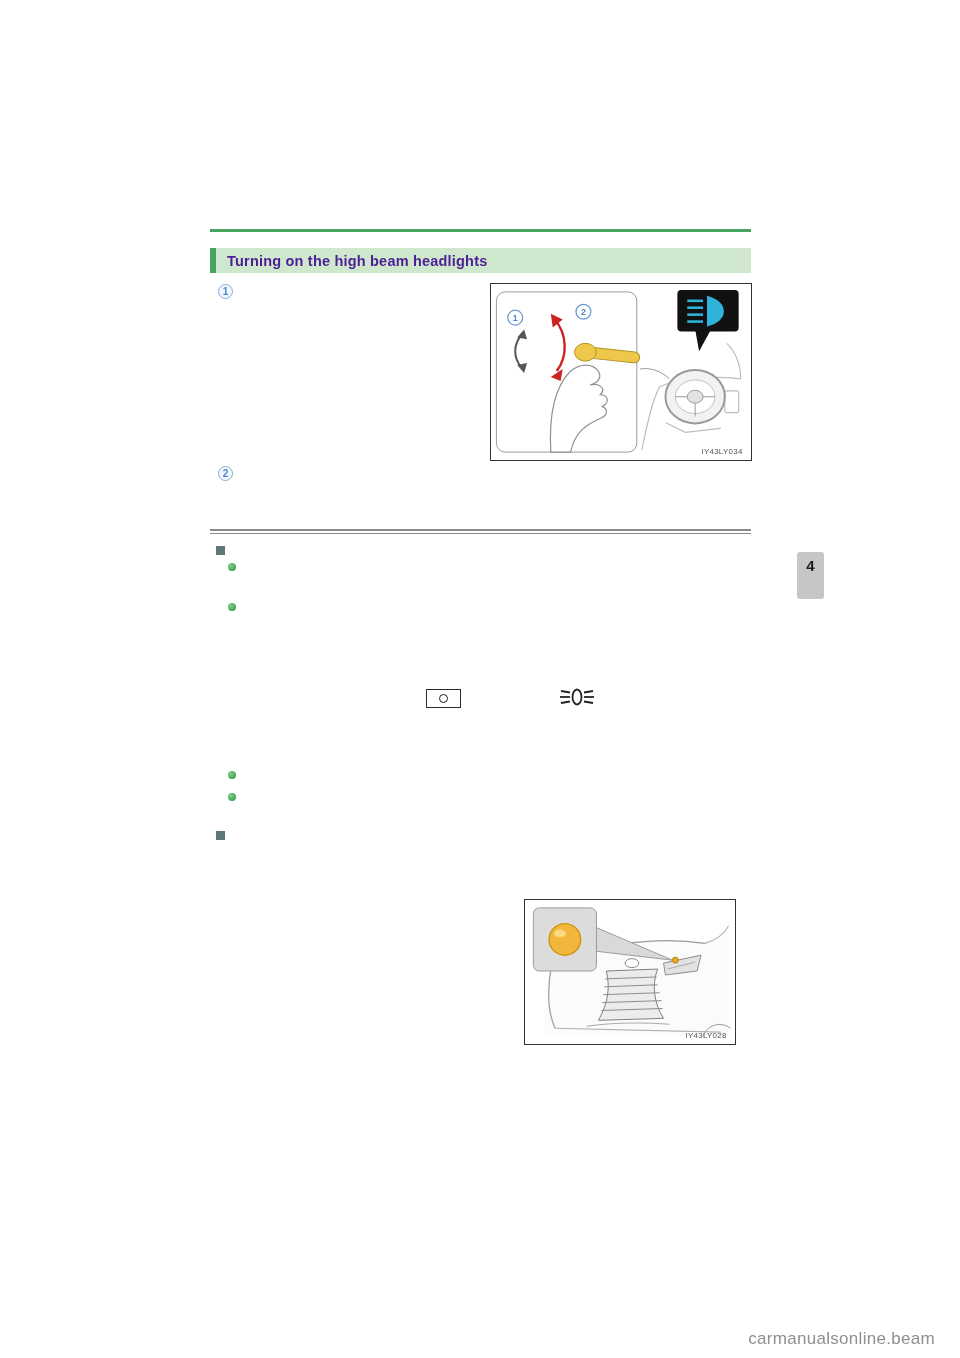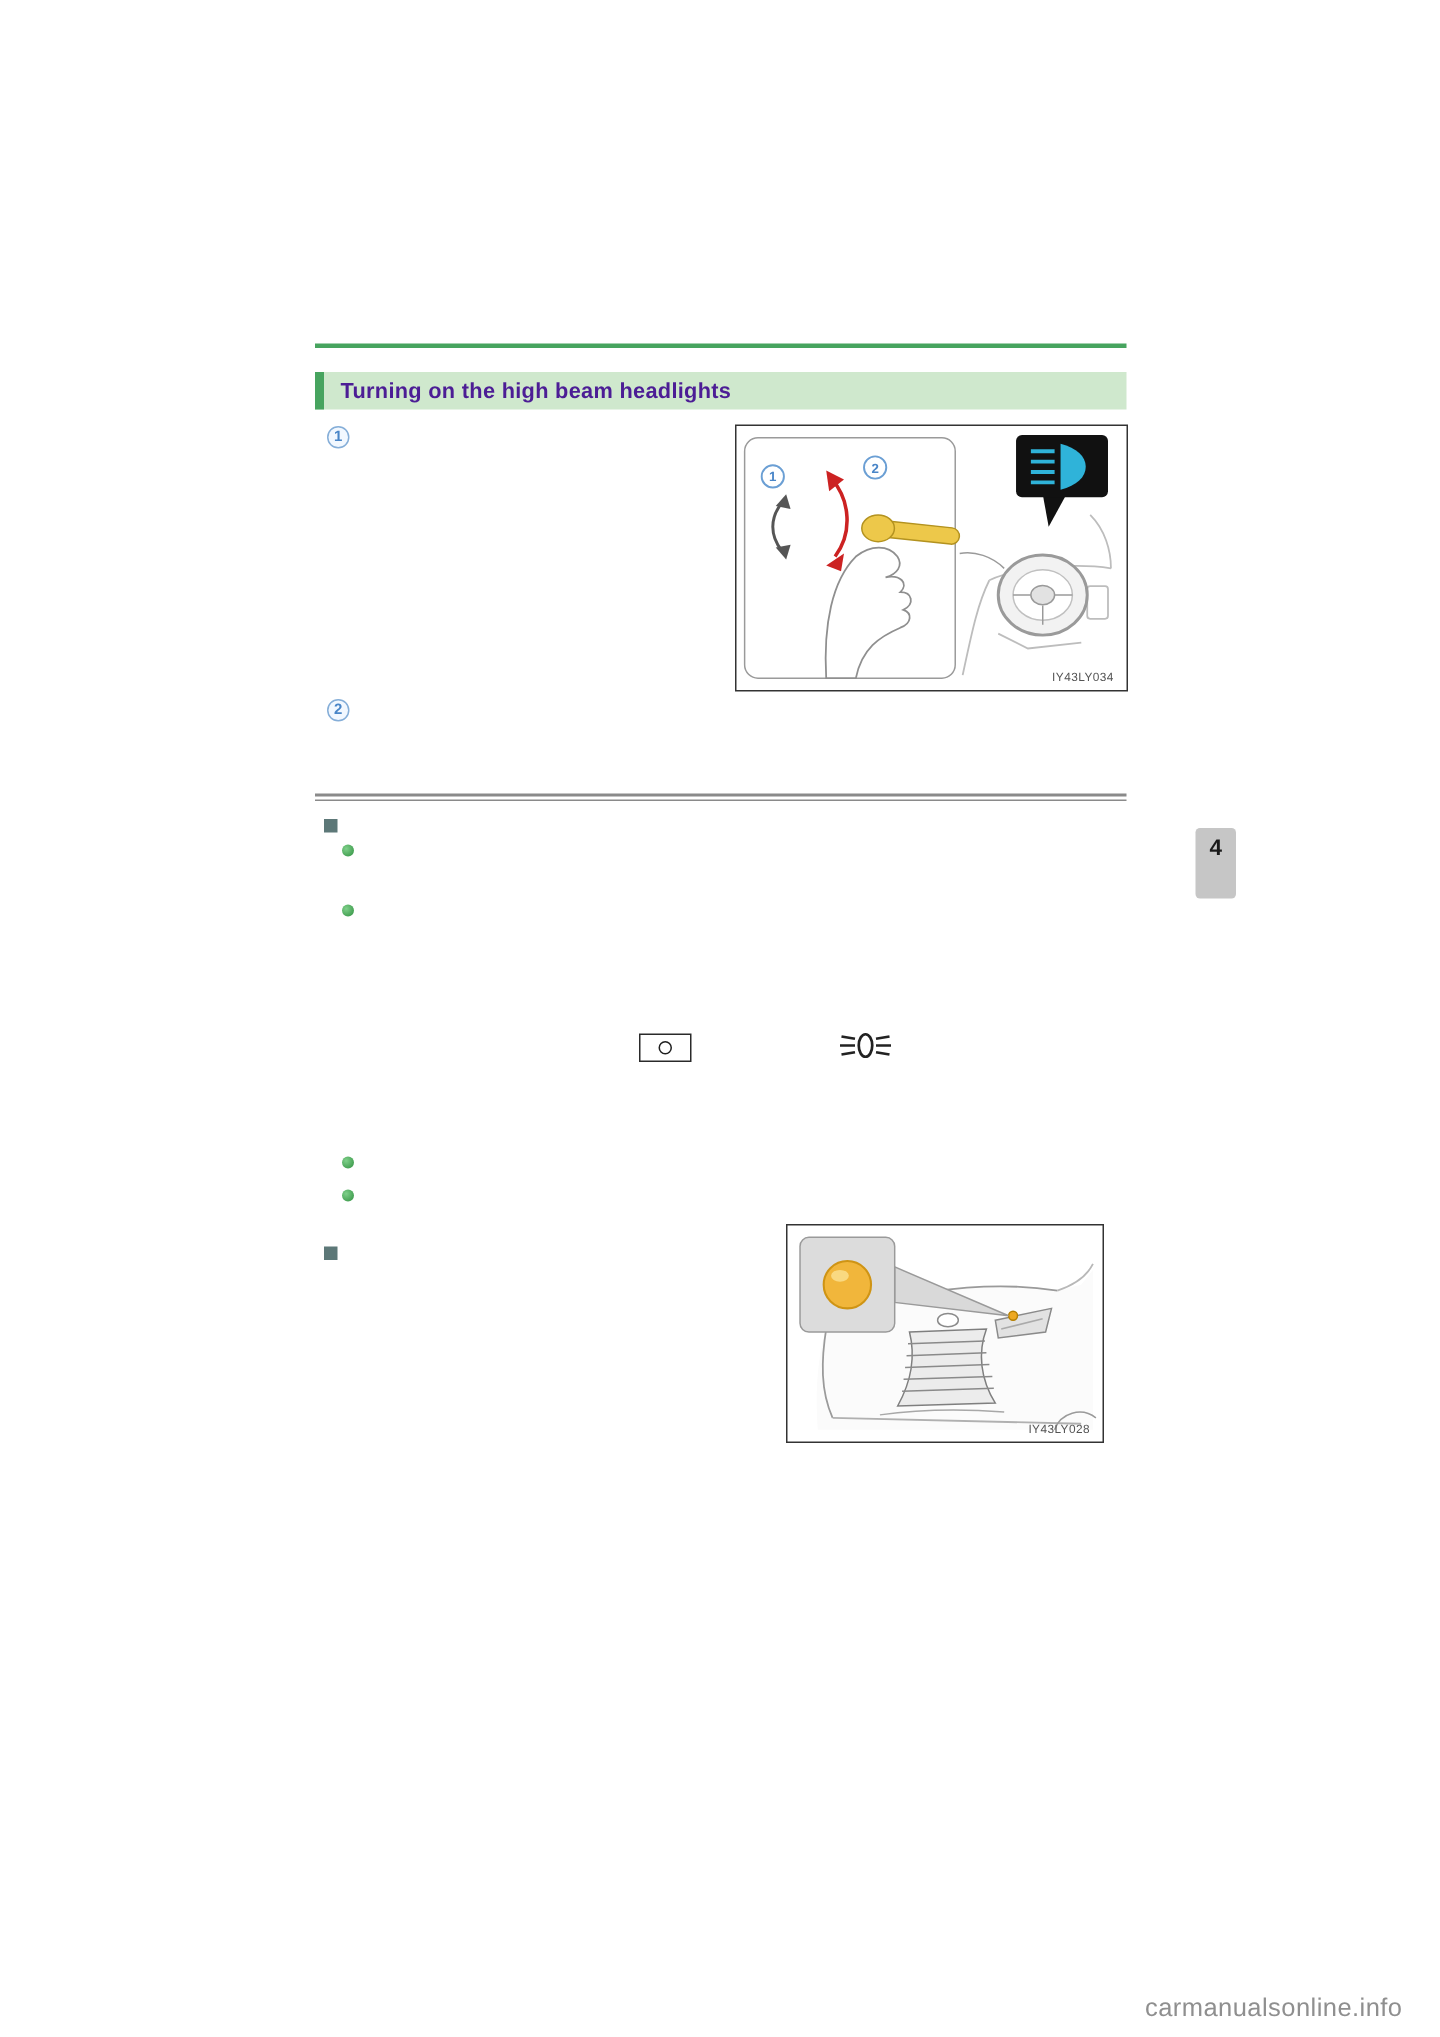--- a/index.html
+++ b/index.html
@@ -15,21 +15,21 @@
   .hdr-title { font-size:14.5px; font-weight:bold; color:#4c1d95; letter-spacing:0.2px; }
 
   .step-circle { left:218px; width:15px; height:15px; border-radius:50%; border:1.4px solid #85aed8;
                  background:#f2f8ff; color:#4a86c8; font-size:10px; font-weight:bold; line-height:1;
                  display:flex; align-items:center; justify-content:center; }
   .step1 { top:284px; }
   .step2 { top:466px; }
 
   .fig { background:#ffffff; border:1px solid #333333; }
   .fig1 { left:490px; top:283px; width:262px; height:178px; }
-  .fig2 { left:524px; top:816px; width:212px; height:146px; }
+  .fig2 { left:524px; top:899px; width:212px; height:146px; }
 
   .dblrule { left:210px; top:529px; width:541px; height:5px;
              border-top:2px solid #8a8a8a; border-bottom:1px solid #8a8a8a; }
 
   .sqb { width:9px; height:9px; background:#5d7878; }
   .sqb1 { left:216px; top:546px; }
   .sqb2 { left:216px; top:831px; }
 
   .gb { width:8px; height:8px; border-radius:50%;
         background:radial-gradient(circle at 35% 35%, #7fd08a, #2f8f3f); }
@@ -202,15 +202,15 @@
 
       <polygon points="72,28 72,52 149,61" fill="#d9d9d9" stroke="#9a9a9a"></polygon>
       <rect x="8" y="8" width="64" height="64" rx="6" fill="#dcdcdc" stroke="#9a9a9a"></rect>
       <circle cx="40" cy="40" r="16" fill="#f1b63b" stroke="#cf9414" stroke-width="1.4"></circle>
       <ellipse cx="35" cy="34" rx="6" ry="4" fill="#fadf8e" opacity="0.85"></ellipse>
 
       <text x="204" y="140" text-anchor="end" font-size="8" fill="#555555" letter-spacing="0.3">IY43LY028</text>
     </svg>
   </div>
 
-  <div class="abs wm">carmanualsonline.info</div>
+  <div class="abs wm">carmanualsonline.beam</div>
 
 </div>
 
 </body></html>

